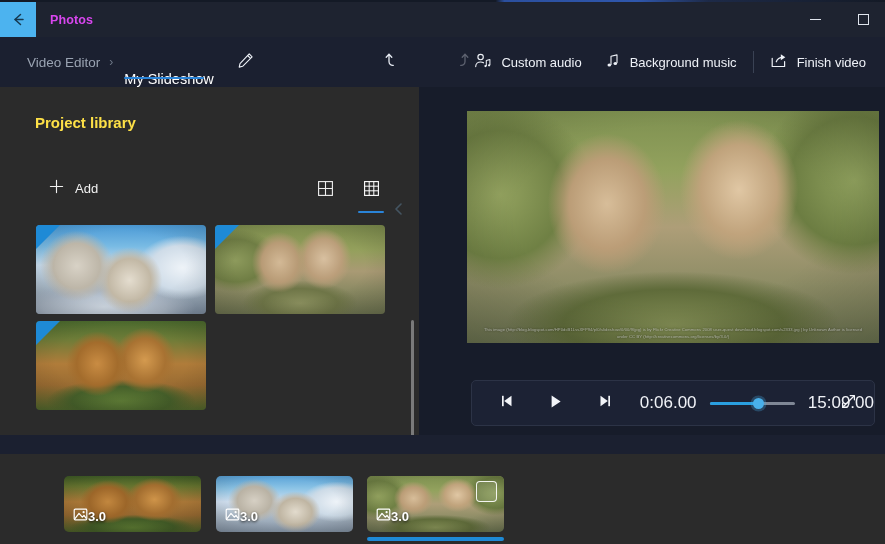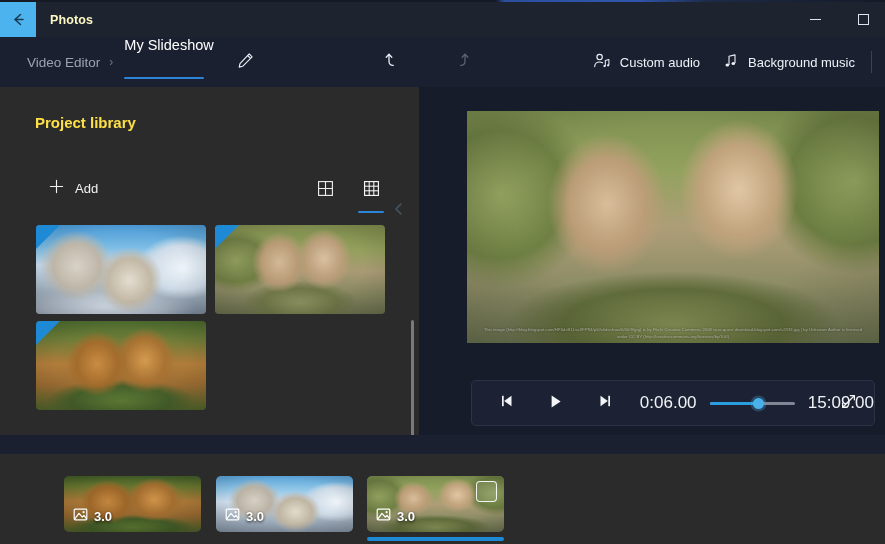--- a/index.html
+++ b/index.html
@@ -26,21 +26,21 @@
   .back-btn {
     position: absolute; left: 0; top: 0; width: 36px; height: 35px;
     background: #4cb3ef;
     display: flex; align-items: center; justify-content: center;
     cursor: pointer;
   }
   .back-btn svg { display: block; }
   .app-title {
     position: absolute; left: 50px; top: 0; height: 35px;
     display: flex; align-items: center;
-    color: #fef9c3; font-size: 12.5px; font-weight: 600;
+    color: #d946ef; font-size: 12.5px; font-weight: 600;
     letter-spacing: .1px;
   }
   .onedrive {
     position: absolute; left: 655px; top: 0; height: 35px;
     display: flex; align-items: center; gap: 8px;
     color: #eef1f6; font-size: 12.5px;
     cursor: pointer;
   }
   .win-ctrl {
     position: absolute; top: 0; height: 35px; width: 44px;
@@ -58,21 +58,21 @@
     background: #1b2030;
   }
   .breadcrumb {
     position: absolute; left: 10px; top: 0; height: 50px;
     display: flex; align-items: center; gap: 9px; margin-left: 17px;
   }
   .crumb-parent {
     color: #9aa3b2; font-size: 13.5px; cursor: pointer;
   }
   .crumb-sep { color: #6f7887; font-size: 12px; }
-  .crumb-current-wrap { position: relative; height: 50px; display: flex; align-items: flex-start; }
+  .crumb-current-wrap { position: relative; height: 50px; display: flex; align-items: flex-end; }
   .crumb-current {
     color: #ffffff; font-size: 14.5px; font-weight: 400; cursor: pointer;
     padding: 0 2px;
   }
   .crumb-underline {
     position: absolute; left: 2px; bottom: 8px; width: 80px; height: 2.5px;
     background: #2a84d8; border-radius: 2px;
   }
   .pencil-btn {
     position: absolute; left: 228px; top: 8px; width: 34px; height: 34px;
@@ -203,21 +203,21 @@
   }
   .clip {
     position: absolute; top: 22px; width: 137px; height: 56px;
     border-radius: 5px; overflow: visible; cursor: pointer;
   }
   .clip-inner {
     position: absolute; inset: 0; border-radius: 5px; overflow: hidden;
   }
   .clip-badge {
     position: absolute; left: 9px; bottom: 7px;
-    display: flex; align-items: center; gap: 6px;
+    display: flex; align-items: center; 
     color: #ffffff; font-size: 13px; font-weight: 600;
     text-shadow: 0 1px 3px rgba(0,0,0,.85); z-index: 4;
   }
   .clip-checkbox {
     position: absolute; right: 7px; top: 5px; width: 21px; height: 21px;
     border: 1.6px solid rgba(255,255,255,.9); border-radius: 4px;
     background: rgba(255,255,255,.10); z-index: 5; cursor: pointer;
   }
   .clip-selbar {
     position: absolute; left: 0; bottom: -9px; width: 137px; height: 4px;
@@ -368,20 +368,30 @@
             <path d="M7 13V4.2l6-1.3V11" fill="none" stroke="#eef1f7" stroke-width="1.1" stroke-linejoin="round"></path>
             <ellipse cx="5.3" cy="13.1" rx="1.8" ry="1.5" fill="#eef1f7"></ellipse>
             <ellipse cx="11.3" cy="11.5" rx="1.8" ry="1.5" fill="#eef1f7"></ellipse>
           </svg>
         </span>
         <span>Background music</span>
       </div>
 
       <div class="cmd-divider"></div>
 
+      <div class="cmd-item">
+        <span>
+          <svg width="18" height="17" viewBox="0 0 18 17">
+            <path d="M2.2 6.3v8.2h12.4V9.6" fill="none" stroke="#eef1f7" stroke-width="1.2" stroke-linecap="round" stroke-linejoin="round"></path>
+            <path d="M6.3 9.8c1-3.1 3.4-4.5 6.6-4.5" fill="none" stroke="#eef1f7" stroke-width="1.2" stroke-linecap="round"></path>
+            <path d="M10.8 2.3 L15.3 5.3 L10.8 8.3 Z" fill="#eef1f7"></path>
+          </svg>
+        </span>
+        <span>Finish video</span>
+      </div>
 
     </div>
   </div>
 
   <div class="library">
 
     <div class="lib-title">Project library</div>
 
     <div class="collapse-btn">
       <span>

